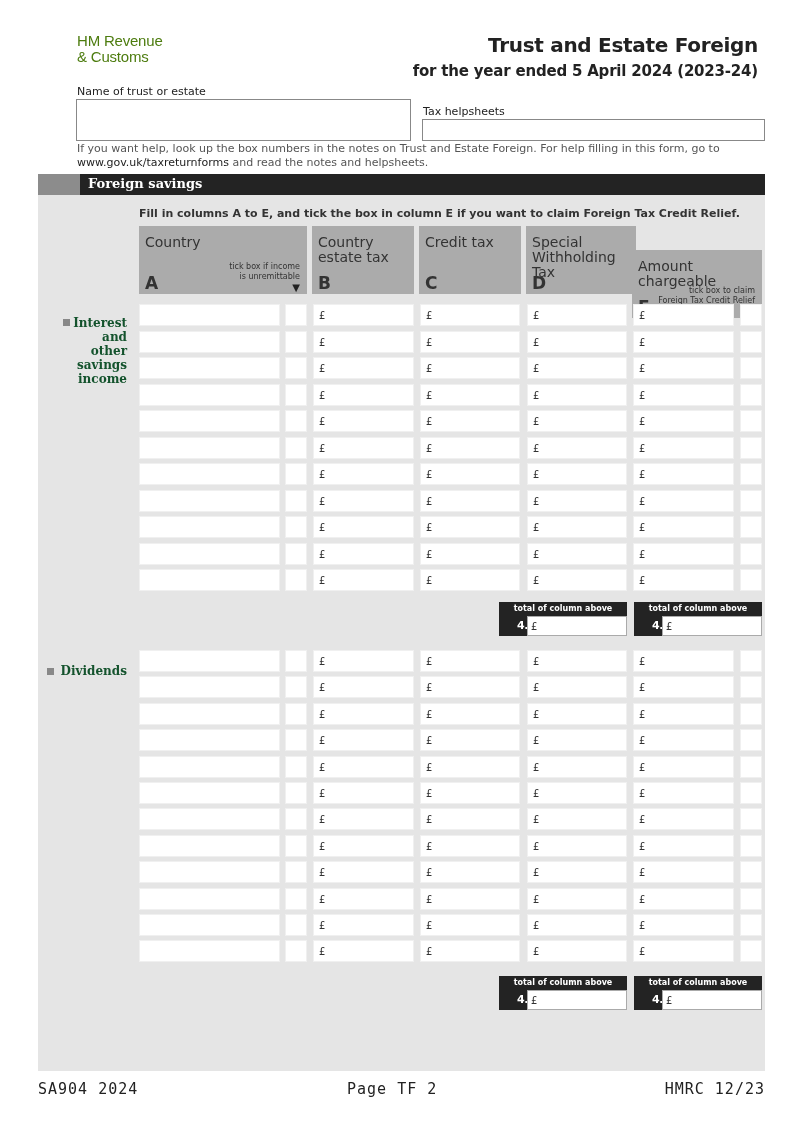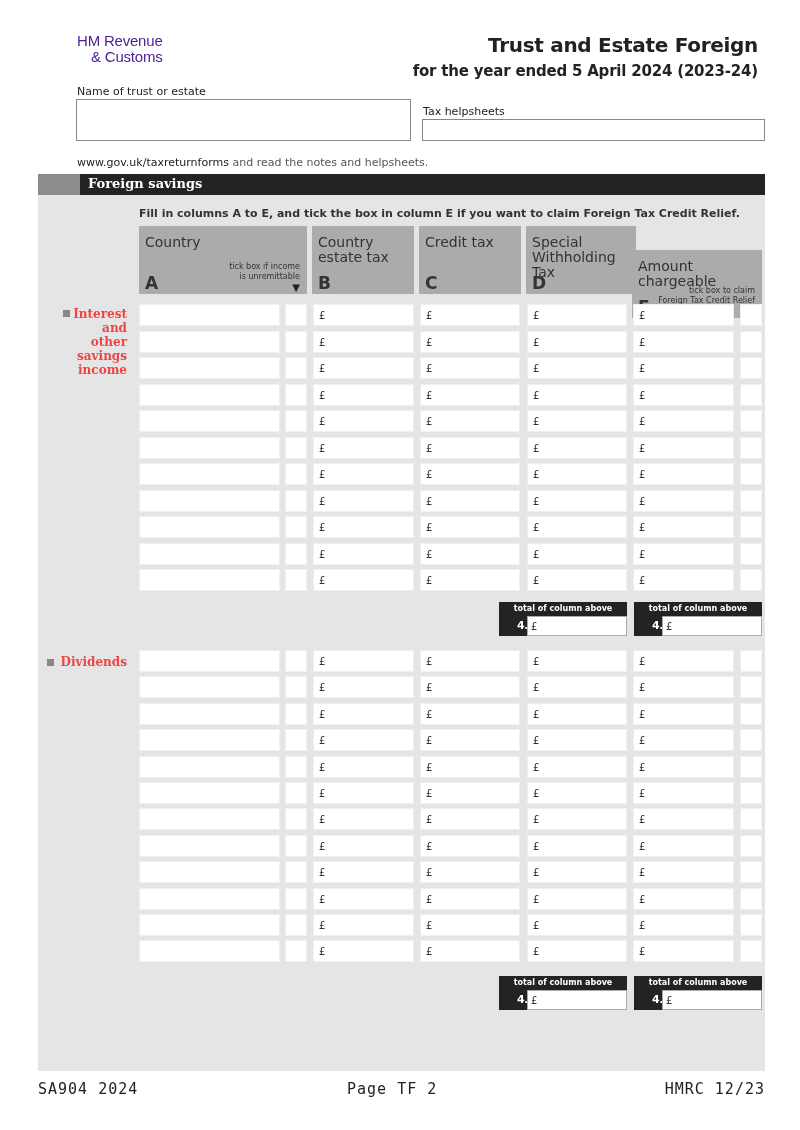--- a/index.html
+++ b/index.html
@@ -1,38 +1,38 @@
 <!DOCTYPE html>
 <html><head>
 <meta charset="utf-8">
 <style>
   * { box-sizing: border-box; margin: 0; padding: 0; }
   body { width: 800px; height: 1130px; background: #ffffff; position: relative; font-family: "DejaVu Sans", sans-serif; color: #222; overflow: hidden; }
   .abs { position: absolute; }
-  .logo { left: 77px; top: 33px; font-family: "Liberation Sans", sans-serif; font-size: 15px; line-height: 16px; color: #4c1d95; letter-spacing: -0.2px; text-align: right; }
+  .logo { left: 77px; top: 33px; font-family: "Liberation Sans", sans-serif; font-size: 15px; line-height: 16px; color: #4d7c0f; letter-spacing: -0.2px; }
   .title { right: 42px; top: 33px; font-family: "DejaVu Sans", sans-serif; font-weight: bold; font-size: 20px; color: #222; text-align: right; letter-spacing: -0.3px; }
   .subtitle { right: 42px; top: 62px; font-weight: bold; font-size: 15px; color: #222; text-align: right; letter-spacing: -0.2px; }
   .lbl { font-size: 11px; color: #222; }
   .name-label { left: 77px; top: 85px; }
   .name-input { left: 76px; top: 99px; width: 335px; height: 42px; border: 1px solid #888; background: #fff; }
   .taxref-label { left: 423px; top: 105px; }
   .taxref-input { left: 422px; top: 119px; width: 343px; height: 22px; border: 1px solid #888; background: #fff; }
   .help { left: 77px; top: 142px; font-size: 11px; line-height: 14px; color: #555; width: 690px; }
   .help .link { color: #222; }
   .panel { left: 38px; top: 174px; width: 727px; height: 897px; background: #e5e5e5; }
   .section-bar { left: 38px; top: 174px; width: 727px; height: 21px; background: #232323; }
   .section-bar-stub { left: 38px; top: 174px; width: 42px; height: 21px; background: #8c8c8c; }
   .section-title { left: 88px; top: 176px; font-family: "DejaVu Serif", serif; font-weight: bold; font-size: 13px; color: #fff; }
   .instr { left: 139px; top: 207px; font-size: 11px; font-weight: bold; color: #333; }
   .colhead { top: 226px; height: 68px; background: #ababab; }
   .colhead .ht { position: absolute; left: 6px; top: 9px; font-size: 14px; line-height: 15px; color: #333; }
   .colhead .letter { position: absolute; left: 6px; bottom: 1px; font-size: 17px; font-weight: bold; color: #333; }
   .colhead .tick { position: absolute; right: 7px; top: 36px; font-size: 8px; line-height: 10px; color: #333; text-align: right; }
   .colhead .arrow { position: absolute; right: 7px; bottom: 1px; font-size: 10px; color: #222; }
-  .row-label { font-family: "DejaVu Serif", serif; font-weight: bold; font-size: 12px; line-height: 14px; color: #ef4444; text-align: right; }
+  .row-label { font-family: "DejaVu Serif", serif; font-weight: bold; font-size: 12px; line-height: 14px; color: #14532d; text-align: right; margin-top: 9px; }
   .bullet { display: inline-block; width: 7px; height: 7px; background: #888; margin-right: 3px; vertical-align: 1px; }
   .cell { position: absolute; height: 22px; background: #fff; border: 1px solid #f0f0f0; font-size: 10px; color: #333; padding: 5px 0 0 5px; }
   .totbox { position: absolute; width: 128px; height: 34px; }
   .totbox .cap { height: 14px; background: #232323; color: #fff; font-size: 8px; font-weight: bold; text-align: center; line-height: 14px; }
   .totbox .num { position: absolute; left: 0; top: 14px; height: 20px; background: #232323; color: #fff; font-size: 11px; font-weight: bold; line-height: 20px; padding: 0 18px; letter-spacing: -0.5px; }
   .totbox .inp { position: absolute; top: 14px; right: 0; height: 20px; background: #fff; border: 1px solid #aaa; font-size: 10px; padding: 4px 0 0 3px; color: #333; }
   .footer { top: 1080px; font-family: "DejaVu Sans Mono", monospace; font-size: 15px; color: #222; letter-spacing: 1px; }
 </style>
 </head>
 <body>
@@ -43,21 +43,21 @@
 </div>
 <div class="abs title">Trust and Estate Foreign</div>
 <div class="abs subtitle">for the year ended 5 April 2024 (2023-24)</div>
 
 <div class="abs lbl name-label">Name of trust or estate</div>
 <div class="abs name-input"></div>
 <div class="abs lbl taxref-label">Tax helpsheets</div>
 <div class="abs taxref-input"></div>
 
 <div class="abs help">
-  <br>
+  <span>If you want help, look up the box numbers in the notes on Trust and Estate Foreign. For help filling in this form, go to</span><br>
   <span class="link">www.gov.uk/taxreturnforms</span><span> and read the notes and helpsheets.</span>
 </div>
 
 <div class="abs panel"></div>
 <div class="abs section-bar"></div>
 <div class="abs section-bar-stub"></div>
 <div class="abs section-title">Foreign savings</div>
 <div class="abs instr">Fill in columns A to E, and tick the box in column E if you want to claim Foreign Tax Credit Relief.</div>
 
 <div class="abs colhead" style="left:139px;width:168px;">

